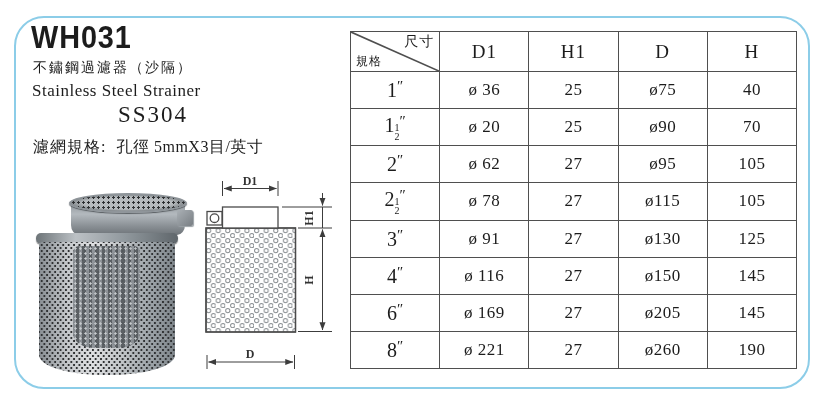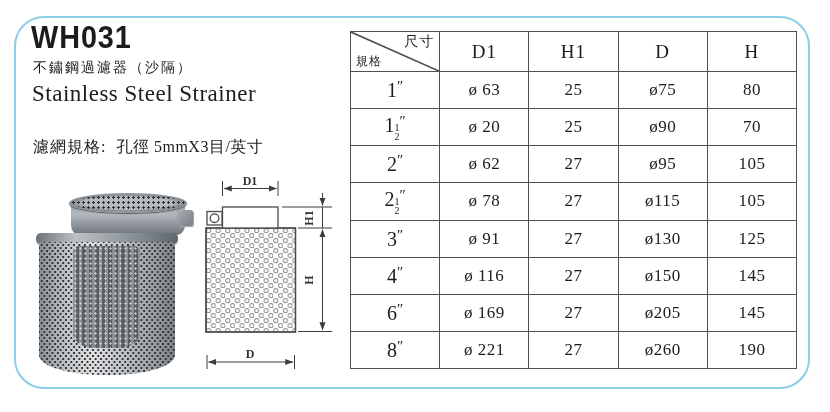--- a/index.html
+++ b/index.html
@@ -15,21 +15,21 @@
   
   .frame{position:absolute;left:14px;top:16px;width:796px;height:373px;
     border:2px solid var(--frame);border-radius:30px;background:#fff;}
 
   
   .product-code{position:absolute;left:31px;top:20px;
     font-family:"Liberation Sans","DejaVu Sans",sans-serif;
     font-weight:bold;font-size:31px;letter-spacing:1px;
     transform:scaleX(.93);transform-origin:left center;}
   .title-zh{position:absolute;left:33px;top:59px;font-size:14px;letter-spacing:2px;}
-  .title-en{position:absolute;left:32px;top:81px;font-size:23px;letter-spacing:.5px;}
+  .title-en{position:absolute;left:32px;top:81px;font-size:17px;letter-spacing:.5px;}
   .material{position:absolute;left:33px;top:99px;font-size:15px;line-height:17px;}
   .material .en{font-size:15px;letter-spacing:.5px;}
   .material-value{position:absolute;left:118px;top:102px;font-size:23px;letter-spacing:2px;}
   .mesh{position:absolute;left:33px;top:137px;font-size:16px;letter-spacing:1px;text-align:right;}
   .mesh .val{margin-left:10px;letter-spacing:.5px;}
 
   
   .photo{position:absolute;left:35px;top:193px;width:150px;height:186px;}
   .p-collar-top{position:absolute;left:34px;top:0;width:118px;height:20px;border-radius:50%;
     background:
@@ -86,20 +86,21 @@
 </style>
 </head>
 <body>
 
 <div class="stage">
   <div class="frame"></div>
 
   <div class="product-code">WH031</div>
   <div class="title-zh">不鏽鋼過濾器（沙隔）</div>
   <div class="title-en">Stainless Steel Strainer</div>
+  <div class="material-value">SS304</div>
   <div class="mesh">
     <span>濾網規格:</span><span class="val">孔徑 5mmX3目/英寸</span>
   </div>
 
   <div class="photo">
     <div class="p-collar-wall"></div>
     <div class="p-collar-top"></div>
     <div class="p-clamp"></div>
     <div class="p-flange"></div>
     <div class="p-body"></div>
@@ -172,24 +173,24 @@
       <th class="col-label">H1</th>
       <th class="col-label">D</th>
       <th class="col-label">H</th>
     </tr>
 
     <tr class="row">
       <td class="cell-size"><span>1</span><span class="frac">
               <span></span>
               <span></span>
             </span><span class="unit">″</span></td>
-      <td class="cell-num">ø 63</td>
+      <td class="cell-num">ø 36</td>
       <td class="cell-num">25</td>
       <td class="cell-num">ø75</td>
-      <td class="cell-num">80</td>
+      <td class="cell-num">40</td>
     </tr>
     <tr class="row">
       <td class="cell-size"><span>1</span><span class="frac">
               <span>1</span>
               <span>2</span>
             </span><span class="unit">″</span></td>
       <td class="cell-num">ø 20</td>
       <td class="cell-num">25</td>
       <td class="cell-num">ø90</td>
       <td class="cell-num">70</td>

